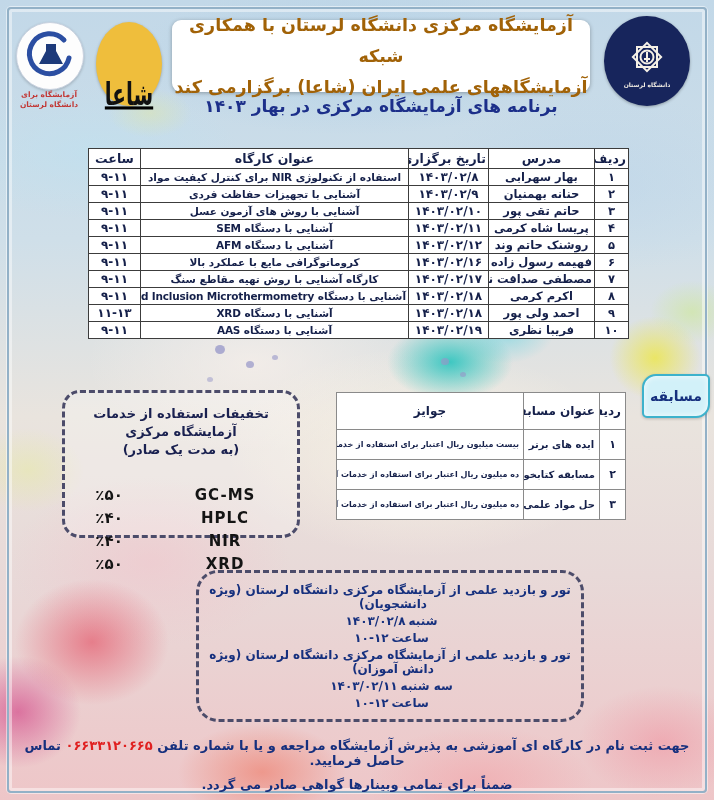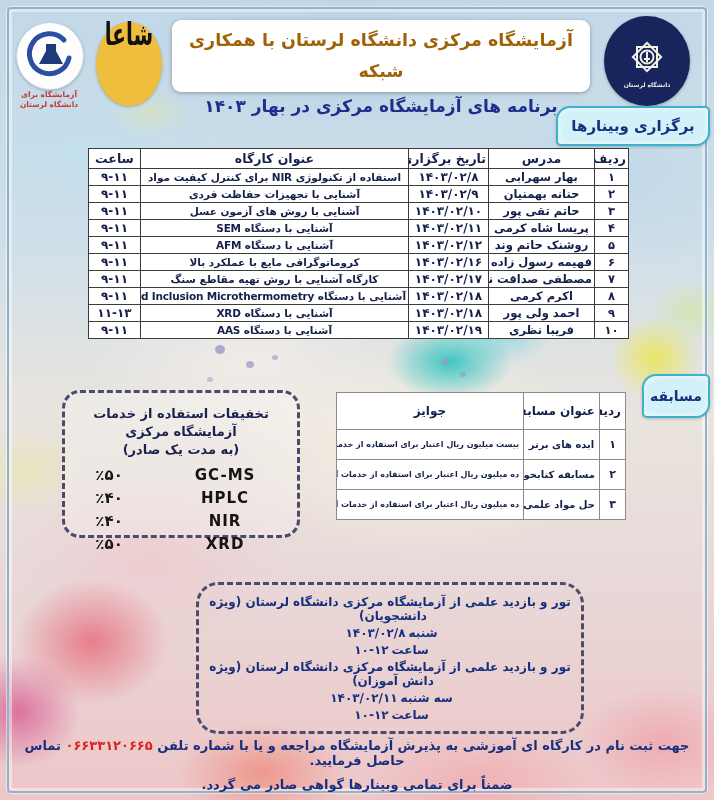--- a/index.html
+++ b/index.html
@@ -39,21 +39,21 @@
     border-radius:50%;display:flex;flex-direction:column;align-items:center;justify-content:center;
     box-shadow:0 1px 3px rgba(0,0,0,.3);}
   .uni-logo svg{display:block;}
   .uni-caption{color:#f5f0e6;font-size:6px;font-weight:bold;margin-top:2px;}
   .title-box{position:absolute;left:172px;top:20px;width:418px;height:72px;background:#fff;
     border-radius:9px;box-shadow:0 1px 4px rgba(0,0,0,.3);display:flex;flex-direction:column;
     justify-content:center;text-align:center;color:#a16207;font-weight:bold;font-size:17.5px;line-height:31px;}
   .subtitle{position:absolute;left:172px;top:96px;width:418px;text-align:center;color:#1c2f8a;
     font-weight:bold;font-size:17px;}
   .shaa-logo{position:absolute;left:96px;top:22px;width:66px;height:84px;background:#efbe3c;
-    border-radius:50%;display:flex;align-items:flex-start;justify-content:center;box-shadow:0 1px 3px rgba(0,0,0,.25);}
+    border-radius:50%;display:flex;align-items:flex-end;justify-content:center;box-shadow:0 1px 3px rgba(0,0,0,.25);text-decoration:underline;}
   .shaa-logo span{color:#111;font-weight:bold;font-size:20px;transform:scaleY(1.55);}
   .lab-logo{position:absolute;left:16px;top:22px;width:66px;height:66px;background:#fdfdfd;border-radius:50%;
     border:1px solid #c9d2e0;display:flex;align-items:center;justify-content:center;box-shadow:0 1px 3px rgba(0,0,0,.2);}
   .lab-caption{position:absolute;left:4px;top:90px;width:90px;text-align:center;color:#c23936;
     font-size:7.5px;font-weight:bold;line-height:1.3;}
   
   .ribbon{position:absolute;background:#d2f1f9;border:2px solid #3db2cc;border-radius:14px 5px 14px 5px;
     color:#16307e;font-weight:bold;display:flex;align-items:center;justify-content:center;
     box-shadow:0 1px 3px rgba(0,0,0,.2), inset 0 0 6px rgba(255,255,255,.8);}
   .ribbon-webinars{left:556px;top:106px;width:150px;height:36px;font-size:15px;}
@@ -75,26 +75,26 @@
     padding:0 4px;overflow:hidden;white-space:nowrap;color:#15204a;font-weight:bold;}
   .comp-table th{height:36px;font-size:12px;}
   .comp-table td{height:29px;}
   .comp-table td.c-ctitle{font-size:10px;}
   .comp-table td.c-cnum{font-size:11px;}
   .comp-table td.c-prize{font-size:8px;letter-spacing:-0.1px;}
   
   .discount-box{position:absolute;left:62px;top:390px;width:238px;height:148px;border:3px dashed #4c4c6a;
     border-radius:18px;background:rgba(255,255,255,.25);box-sizing:border-box;padding-top:12px;}
   .discount-title{text-align:center;color:#1a2150;font-weight:bold;font-size:13px;line-height:18px;}
-  .discount-items{margin-top:4px;direction:ltr;}
+  .discount-items{margin-top:24px;direction:ltr;}
   .discount-row{display:grid;grid-template-columns:38% 62%;height:23px;align-items:center;}
   .discount-row .pct{text-align:center;font-size:15px;font-weight:bold;color:#141414;}
   .discount-row .svc{text-align:center;font-size:15px;font-weight:bold;color:#141414;letter-spacing:1px;}
   
-  .tour-box{position:absolute;left:196px;top:582px;width:388px;height:152px;border:3px dashed #4c4c6a;
+  .tour-box{position:absolute;left:196px;top:570px;width:388px;height:152px;border:3px dashed #4c4c6a;
     border-radius:22px;box-sizing:border-box;display:flex;flex-direction:column;justify-content:space-around;
     padding:8px 6px;text-align:center;color:#16307e;font-weight:bold;font-size:12px;}
   .tour-line .ltr{margin:0 3px;}
   
   .footer-note{position:absolute;left:20px;top:738px;width:674px;text-align:center;color:#16307e;
     font-weight:bold;font-size:13px;}
   .footer-note .line1{margin-bottom:9px;}
   .footer-note .phone{color:#e02020;}
 </style>
 </head>
@@ -111,39 +111,39 @@
         <rect x="12" y="12" width="20" height="20" transform="rotate(45 22 22)"></rect>
         <circle cx="22" cy="22" r="6.5"></circle>
         <path d="M22 17 v10 M19 24 h6"></path>
       </g>
     </svg>
     <div class="uni-caption">دانشگاه لرستان</div>
   </div>
 
   <div class="title-box">
     <div>آزمایشگاه مرکزی دانشگاه لرستان با همکاری شبکه</div>
+    <div>آزمایشگاههای علمی ایران (شاعا) برگزارمی کند</div>
   </div>
   <div class="subtitle">برنامه های آزمایشگاه مرکزی در بهار ۱۴۰۳</div>
 
   <div class="shaa-logo">
     <span>شاعا</span>
   </div>
 
   <div class="lab-logo">
     <svg width="52" height="52" viewBox="0 0 52 52">
       <path d="M40 10 A 20 20 0 1 0 45 28" fill="none" stroke="#2b4ea2" stroke-width="5" stroke-linecap="round"></path>
       <path d="M22 14 h10 v7 l7 13 h-24 l7 -13 z" fill="#1d3a7a"></path>
     </svg>
   </div>
   <div class="lab-caption">
     <div>آزمایشگاه برای</div>
     <div>دانشگاه لرستان</div>
   </div>
 
-  <div class="ribbon ribbon-webinars">برگزاری وبینارها</div>
 
   <div class="webinar-table">
     <table>
       <colgroup>
           <col style="width:34px">
           <col style="width:106px">
           <col style="width:80px">
           <col style="width:268px">
           <col style="width:52px">
         </colgroup>

